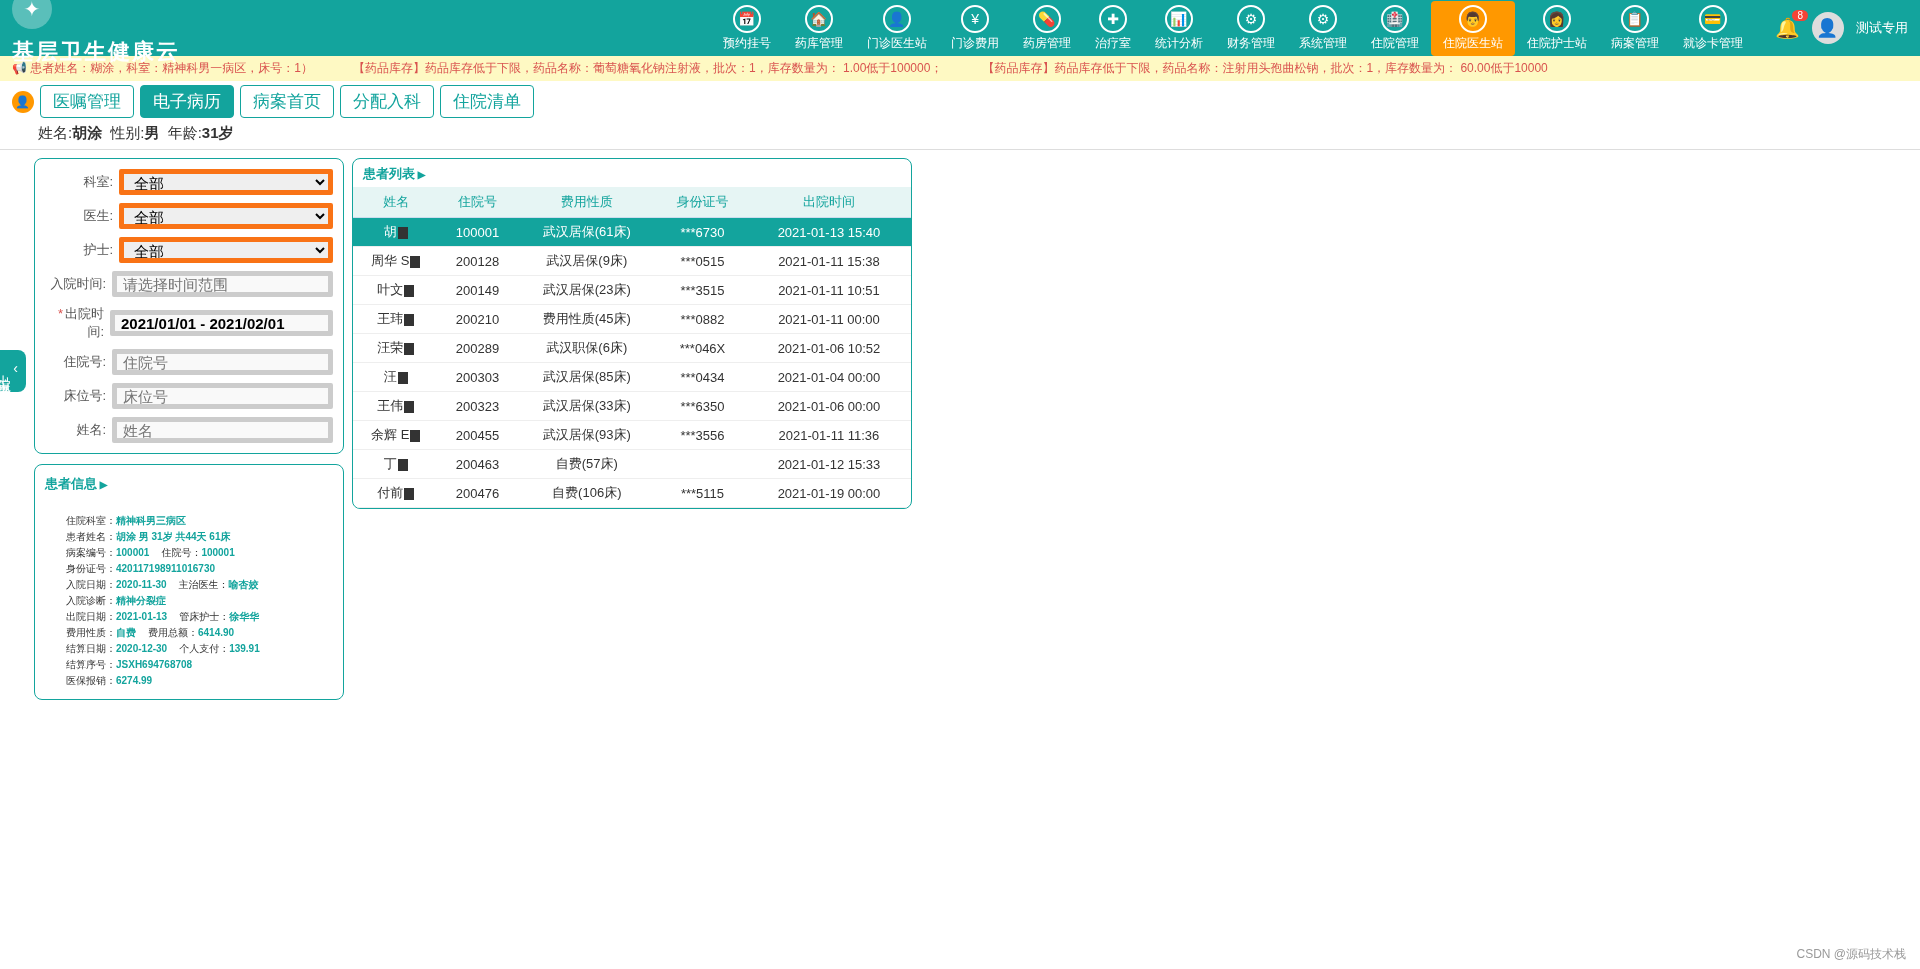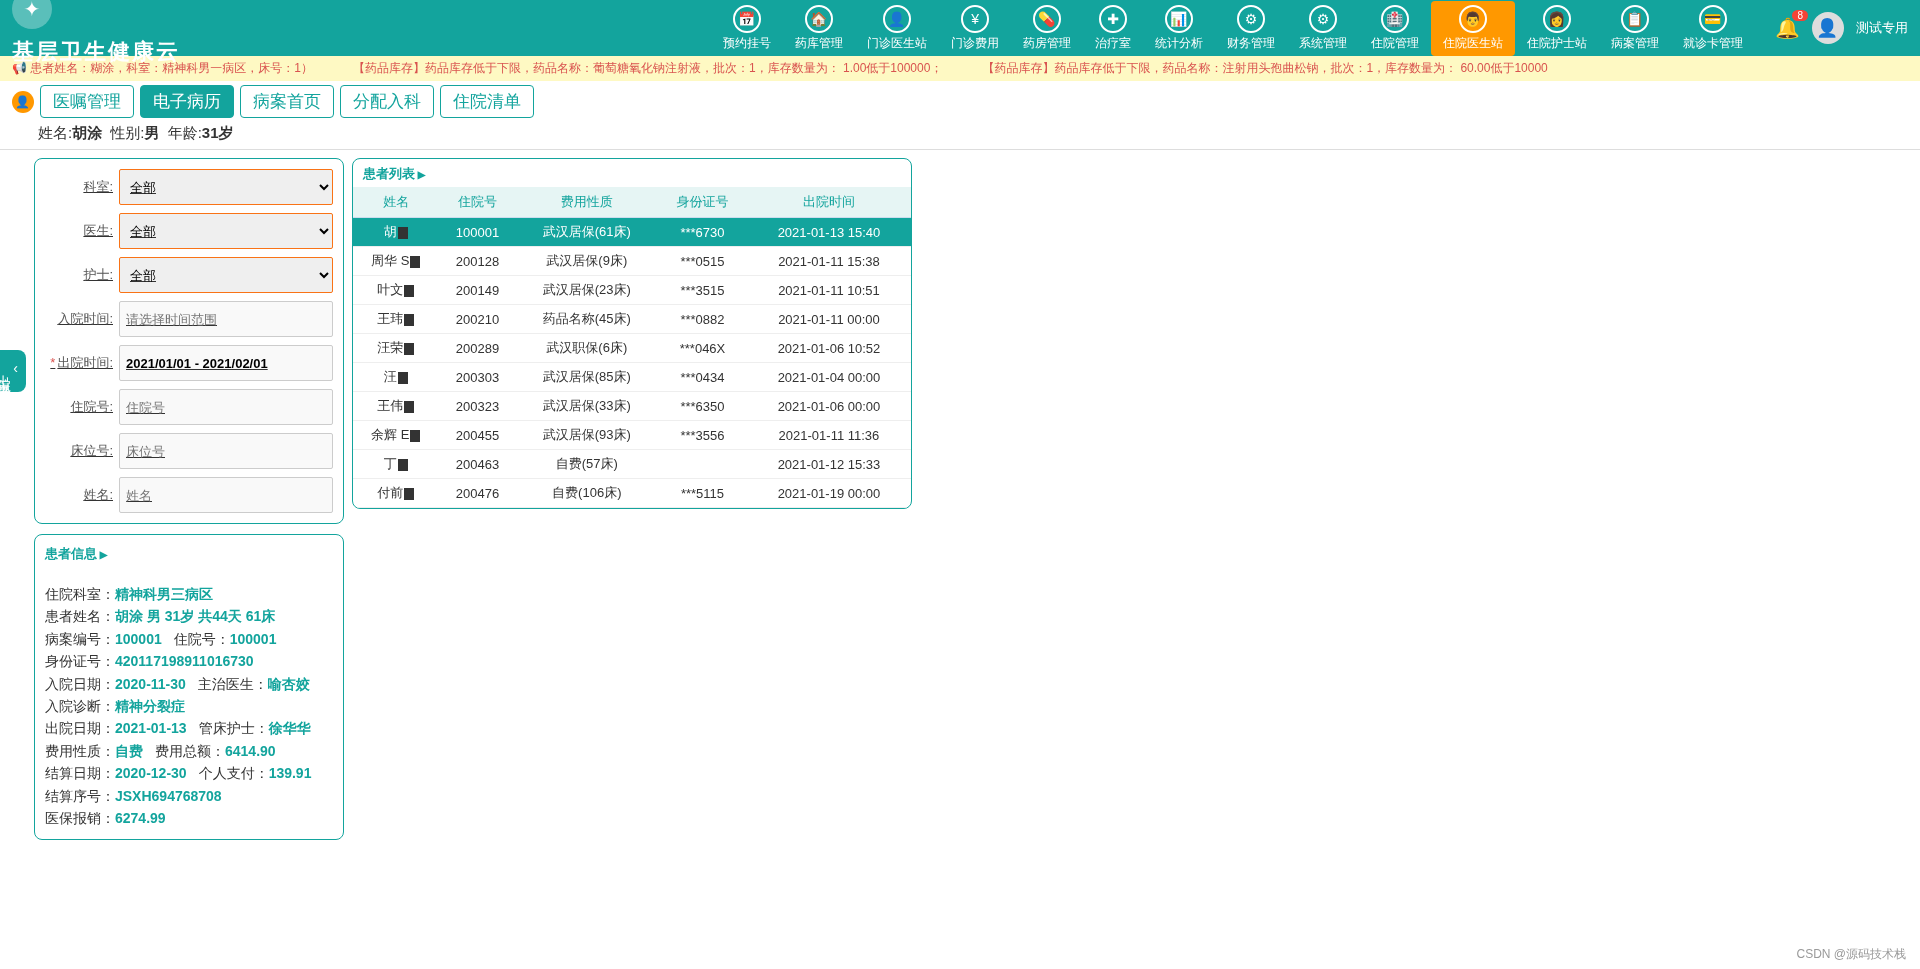--- a/index.html
+++ b/index.html
@@ -33,31 +33,31 @@
 
 .info-line { padding: 2px 12px 6px 38px; font-size: 15px; color: #333; border-bottom: 1px solid #ddd; }
 .info-line b { margin-right: 4px; }
 
 
 .main { display: flex; padding: 8px; gap: 8px; position: relative; }
 .side-tab { position: absolute; left: 0; top: 200px; width: 26px; background: #13a49d; color: #fff; padding: 10px 4px; border-radius: 0 8px 8px 0; writing-mode: vertical-rl; text-align: center; letter-spacing: 4px; font-size: 14px; cursor: pointer; }
 .side-tab::before { content: "‹"; writing-mode: horizontal-tb; display: block; margin-bottom: 6px; }
 .left-col { width: 310px; margin-left: 26px; display: flex; flex-direction: column; gap: 10px; }
 .panel { border: 1px solid #13a49d; border-radius: 8px; padding: 10px; background: #fff; }
-.form-row { display: flex; align-items: center; margin-bottom: 8px; text-decoration: underline; }
+.form-row { display: flex; align-items: center; margin-bottom: 8px; }
 .form-label { width: 74px; text-align: right; padding-right: 6px; font-size: 13px; color: #555; }
 .form-label.req::before { content: "*"; color: #d9534f; margin-right: 2px; }
-.form-input, .form-select { flex: 1; height: 36px; border: 1px solid #f97316; border-radius: 2px; padding: 0 6px; font-size: 13px; }
+.form-input, .form-select { flex: 1; height: 26px; border: 5px solid #f97316; border-radius: 2px; padding: 0 6px; font-size: 15px; }
 .form-input.gray { border-color: #ccc; background: #f9f9f9; }
 .form-input.bold { font-weight: bold; }
 
 
 .pinfo-title { color: #13a49d; font-weight: bold; margin-bottom: 20px; }
 .pinfo-title::after { content: " ▶"; font-size: 10px; }
-.pinfo-line { font-size: 14px; line-height: 1.6; }
+.pinfo-line { font-size: 10px; line-height: 1.6; margin-left: 21px; }
 .pinfo-line .lbl { color: #333; }
 .pinfo-line .val { color: #13a49d; font-weight: bold; margin-right: 12px; }
 
 
 .right-col { flex: 0 0 560px; }
 .table-panel { border: 1px solid #13a49d; border-radius: 8px; overflow: hidden; }
 .table-title { color: #13a49d; font-weight: bold; padding: 6px 10px 4px; }
 .table-title::after { content: " ▶"; font-size: 10px; }
 table { width: 100%; border-collapse: collapse; font-size: 13px; }
 thead th { background: #e6f5f4; color: #13a49d; padding: 6px 4px; font-weight: normal; border-bottom: 1px solid #cde; }
@@ -249,21 +249,21 @@
             <tr>
               <td>叶文<span class="mask"></span></td>
               <td>200149</td>
               <td>武汉居保(23床)</td>
               <td>***3515</td>
               <td>2021-01-11 10:51</td>
             </tr>
             <tr>
               <td>王玮<span class="mask"></span></td>
               <td>200210</td>
-              <td>药品名称(45床)</td>
+              <td>费用性质(45床)</td>
               <td>***0882</td>
               <td>2021-01-11 00:00</td>
             </tr>
             <tr>
               <td>汪荣<span class="mask"></span></td>
               <td>200289</td>
               <td>武汉职保(6床)</td>
               <td>***046X</td>
               <td>2021-01-06 10:52</td>
             </tr>

